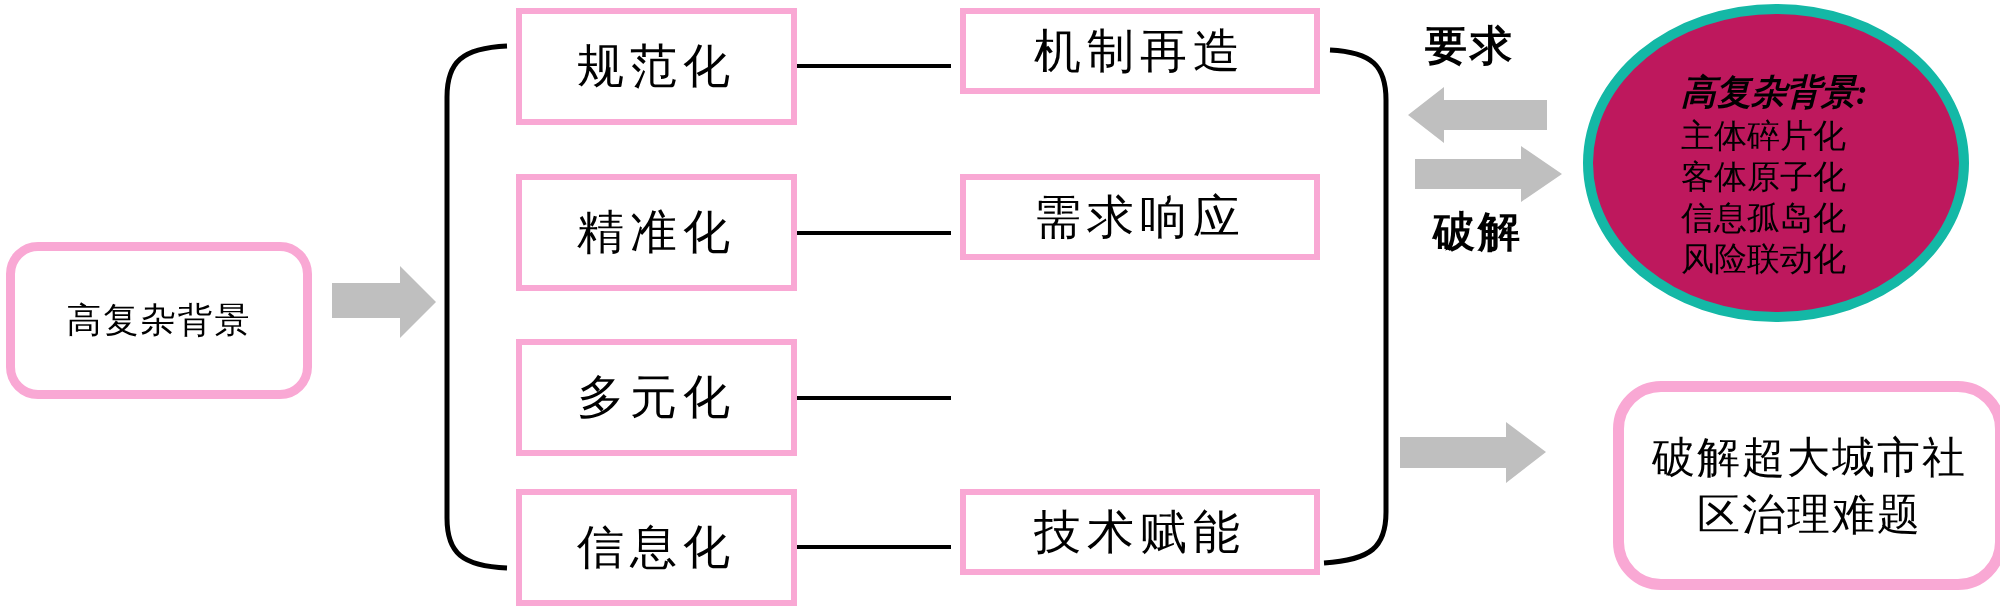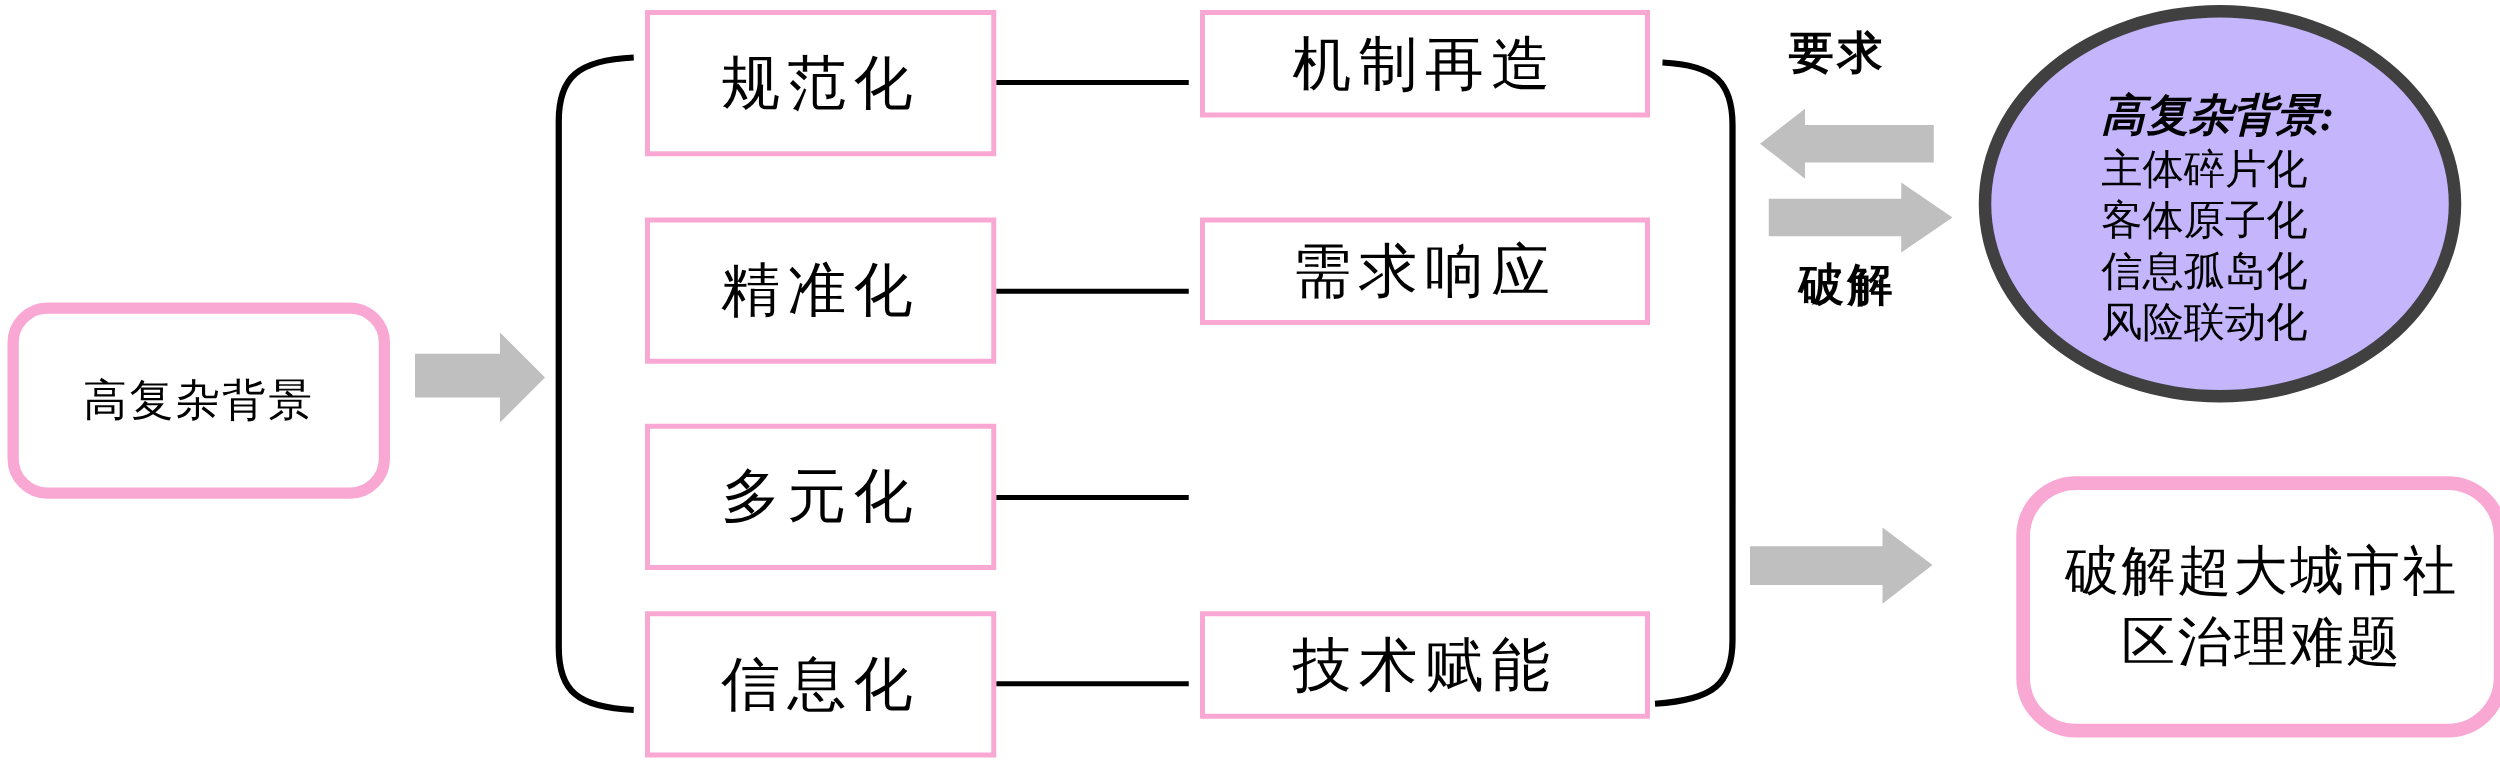--- a/index.html
+++ b/index.html
@@ -8,21 +8,21 @@
     width:2000px;height:609px;
     background:#ffffff;
     overflow:hidden;
     font-family:"Liberation Serif","DejaVu Serif",serif;
     color:#000;
   }
   .shape-layer{position:absolute;left:0;top:0;width:2000px;height:609px;}
   .box{
     position:absolute;
     background:#ffffff;
-    border:4px solid #f9a8d4;
+    border:6px solid #f9a8d4;
     box-sizing:border-box;
     display:flex;align-items:center;justify-content:center;
     text-align:center;
   }
   .source-box{
     left:6px;top:242px;width:306px;height:157px;
     border-width:9px;border-radius:32px;
     font-size:35px;letter-spacing:2px;
   }
   .dim-box{
@@ -38,35 +38,35 @@
   .row-2{top:339px;}
   .row-3{top:489px;}
   .result-box{
     left:1597px;top:381px;width:393px;height:209px;
     border-width:11px;border-radius:48px;
     font-size:43px;line-height:57px;letter-spacing:2px;margin-left:16px;
   }
   .ellipse{
     position:absolute;
     left:1583px;top:4px;width:386px;height:318px;
-    border:10px solid #404040;border-radius:50%;
-    box-sizing:border-box;background:#c4b5fd;text-decoration:underline;
+    border:10px solid #14b8a6;border-radius:50%;
+    box-sizing:border-box;background:#be185d;text-decoration:underline;
   }
   .ellipse-text{
     position:absolute;left:88px;top:56px;
     font-size:33px;line-height:41px;white-space:nowrap;
   }
   .ellipse-title{
     font-weight:bold;font-style:italic;
     font-size:35px;line-height:46px;
   }
   .flow-label{
     position:absolute;width:130px;
     text-align:center;
-    font-size:36px;font-weight:bold;
+    font-size:42px;font-weight:bold;
     letter-spacing:3px;white-space:nowrap;
   }
   .label-top{left:1405px;top:18px;}
   .label-bottom{left:1413px;top:204px;}
 </style>
 </head>
 <body>
 
 <div class="canvas">
 

